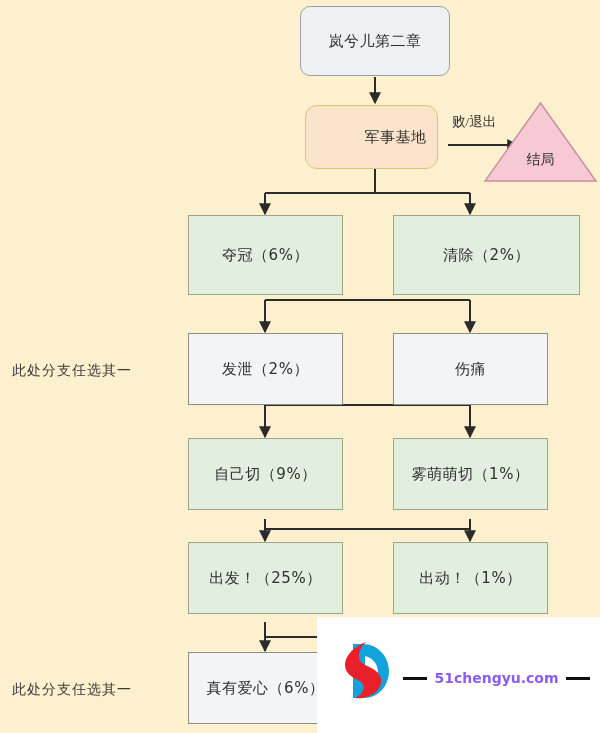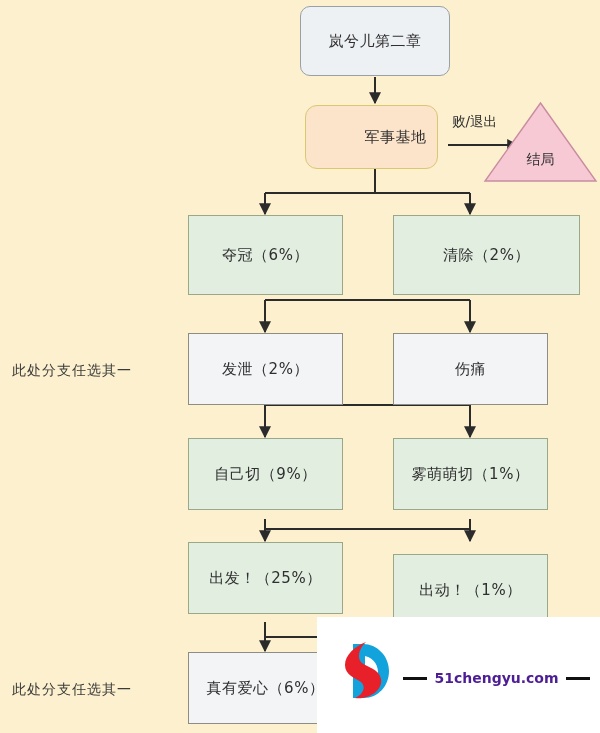--- a/index.html
+++ b/index.html
@@ -163,21 +163,21 @@
     margin-right: 10px;
   }
   #watermark .wm-rule {
     height: 3px;
     background: #111;
     flex: 1 1 auto;
   }
   #watermark .wm-url {
     font-size: 14px;
     font-weight: bold;
-    color: #4c1d95;
+    color: #8b5cf6;
     padding: 0 7px;
     white-space: nowrap;
   }
 </style>
 </head>
 <body>
 
 <div id="stage">
 
   <svg id="edges" viewBox="0 0 600 733" width="600" height="733">
@@ -232,33 +232,33 @@
 
   <div class="node node-hub" style="left:305px; top:105px; width:133px; height:64px;padding-left:48px;">军事基地</div>
 
   <div class="node-tri" style="left:483px; top:101px; width:115px; height:82px;">
     <svg class="tri-shape" viewBox="0 0 115 82" preserveAspectRatio="none">
       <polygon points="57.5,2 113,80 2,80" fill="#f6c9d4" stroke="#c98ba0" stroke-width="1.4"></polygon>
     </svg>
     <div class="tri-label">结局</div>
   </div>
 
-  <div class="edge-label" style="left:452px; top:113px;">败/退出</div>
+  <div class="edge-label" style="left:452px; top:113px;font-family:Liberation Serif, serif;">败/退出</div>
 
   <div class="node node-green" style="left:188px; top:215px; width:155px; height:80px;">夺冠（6%）</div>
   <div class="node node-green" style="left:393px; top:215px; width:187px; height:80px;">清除（2%）</div>
 
   <div class="node node-plain" style="left:188px; top:333px; width:155px; height:72px;">发泄（2%）</div>
   <div class="node node-plain" style="left:393px; top:333px; width:155px; height:72px;">伤痛</div>
 
   <div class="node node-green" style="left:188px; top:438px; width:155px; height:72px;">自己切（9%）</div>
   <div class="node node-green" style="left:393px; top:438px; width:155px; height:72px;">雾萌萌切（1%）</div>
 
   <div class="node node-green" style="left:188px; top:542px; width:155px; height:72px;">出发！（25%）</div>
-  <div class="node node-green" style="left:393px; top:542px; width:155px; height:72px;margin-top:12px;">出动！（1%）</div>
+  <div class="node node-green" style="left:393px; top:542px; width:155px; height:72px;">出动！（1%）</div>
 
   <div class="node node-plain" style="left:188px; top:652px; width:155px; height:72px;">真有爱心（6%）</div>
 
   <div class="note" style="left:12px; top:362px;">此处分支任选其一</div>
   <div class="note" style="left:12px; top:681px;">此处分支任选其一</div>
 
   <div id="watermark">
     <div class="wm-inner">
       <div class="wm-logo">
         <svg viewBox="0 0 62 74" width="62" height="74">

